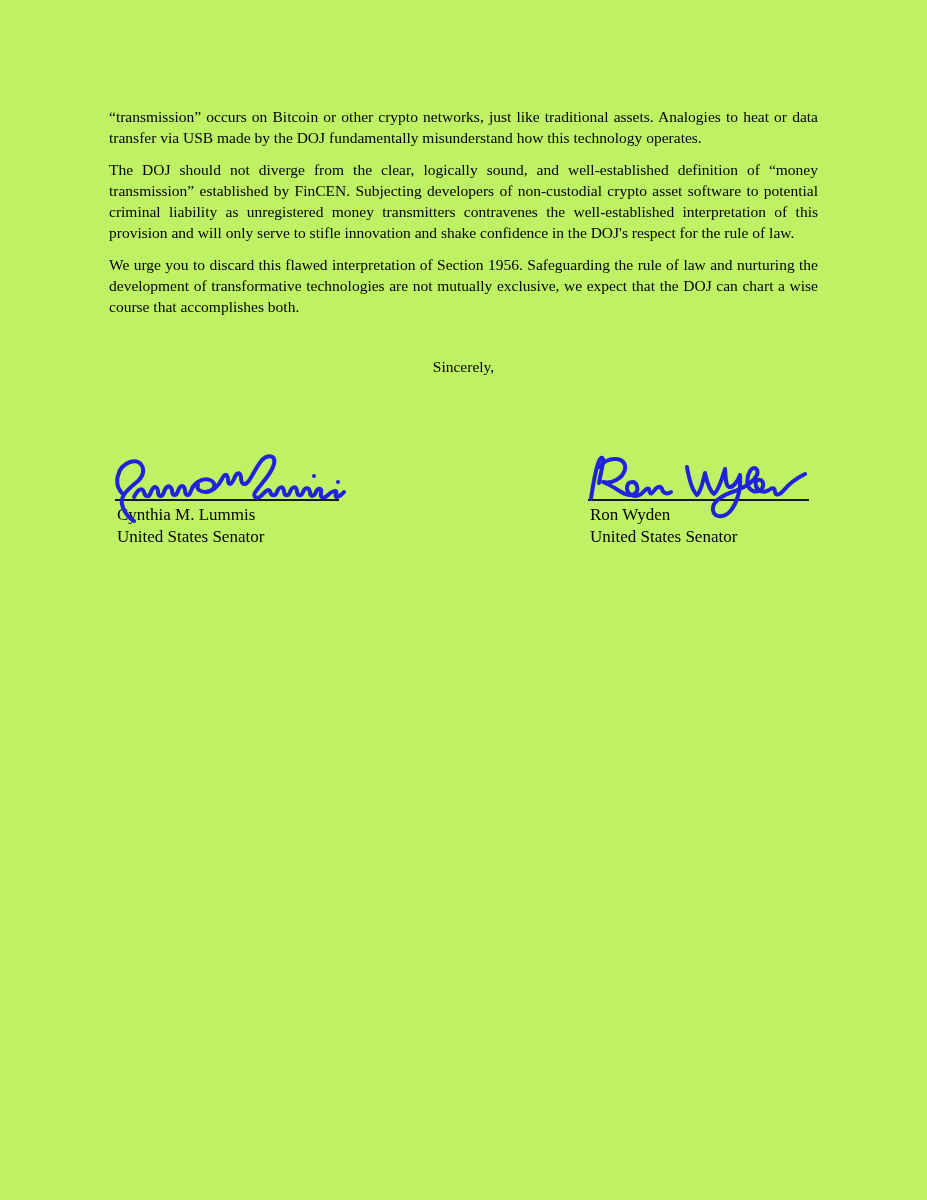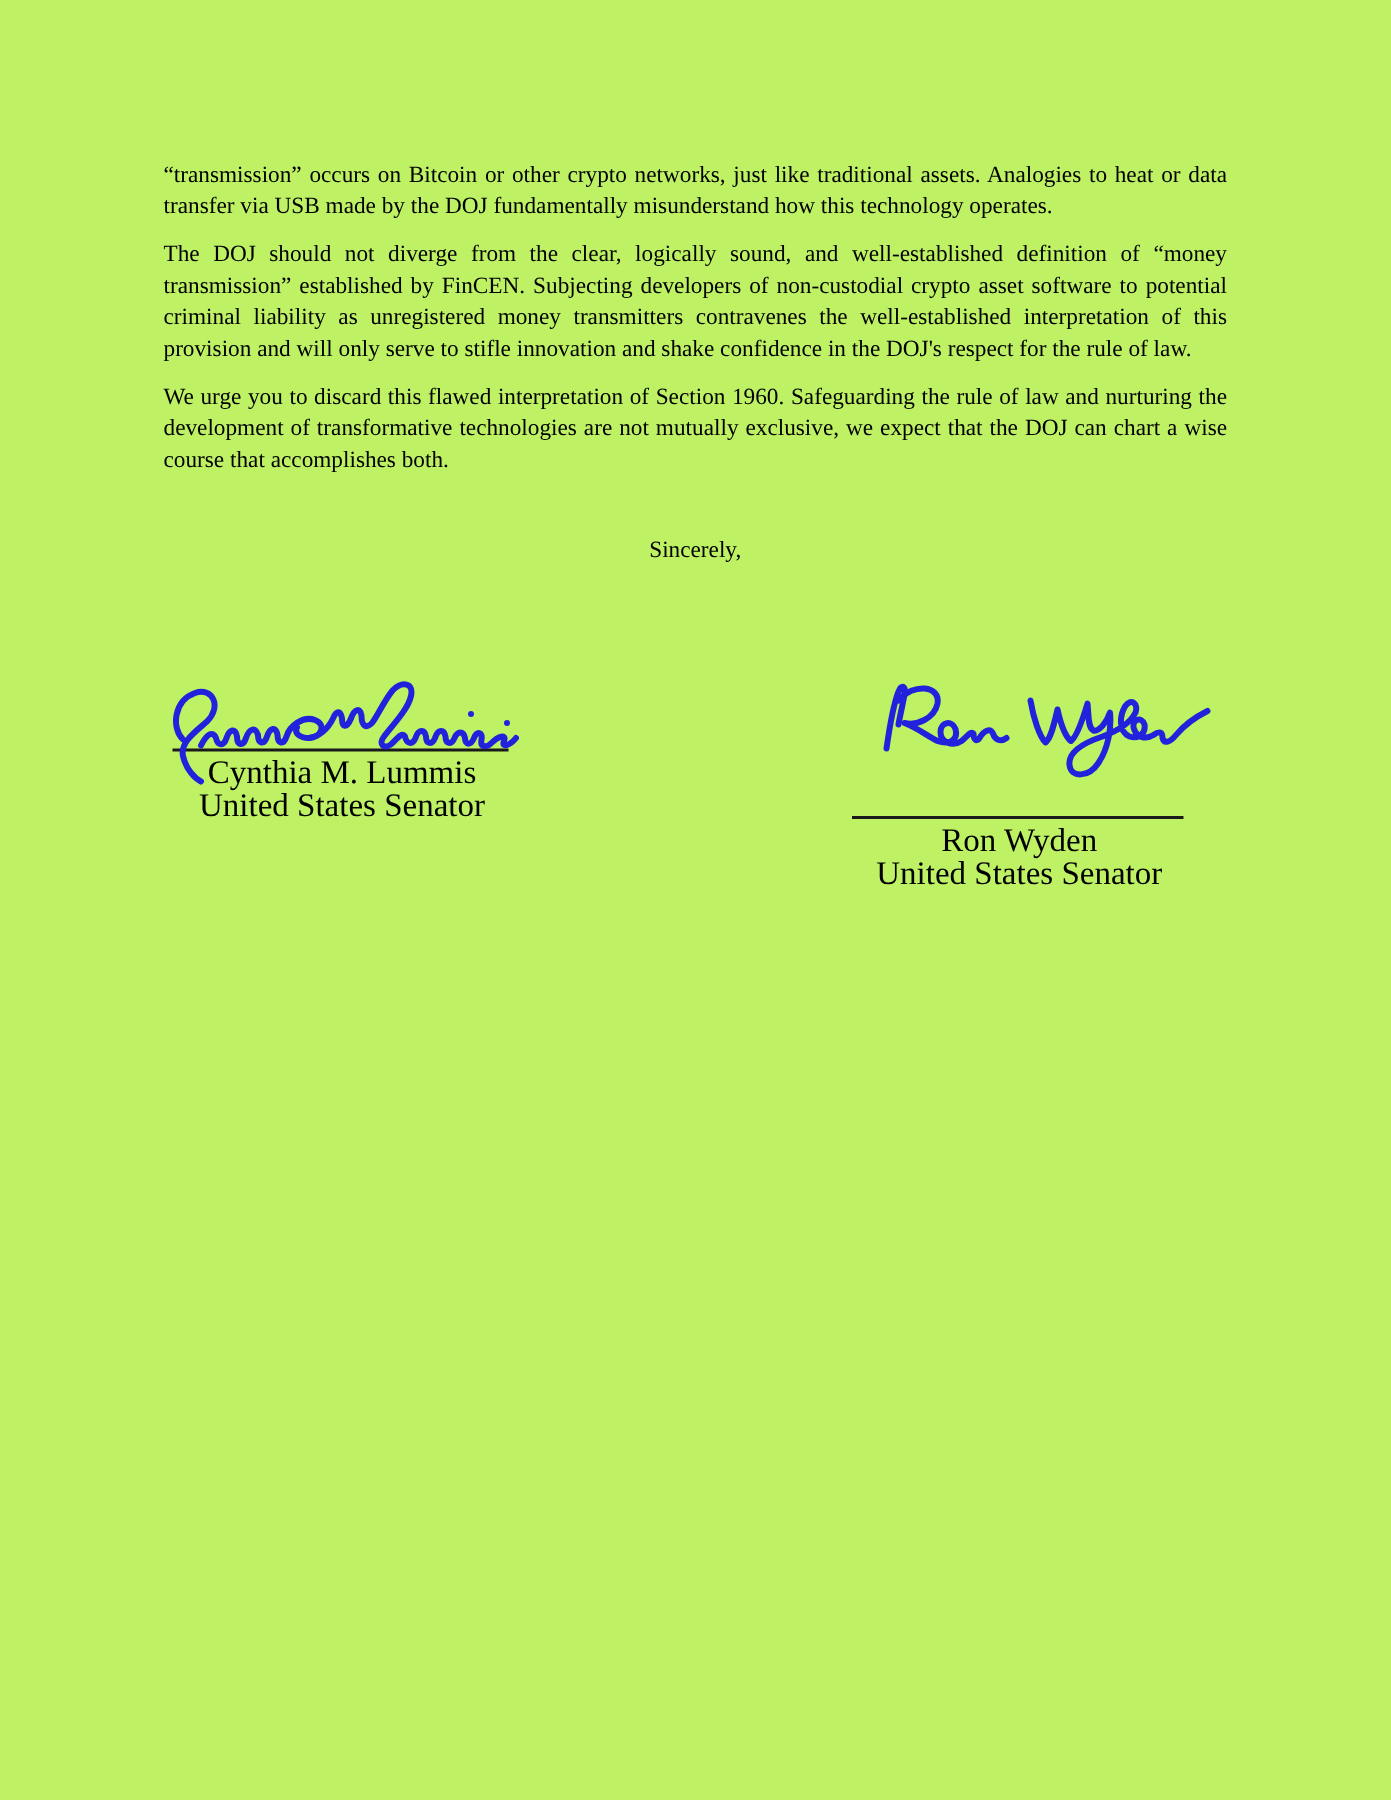--- a/index.html
+++ b/index.html
@@ -25,26 +25,25 @@
     line-height: 21px;
     text-align: justify;
     text-justify: inter-word;
   }
   .body-text p.closing {
     margin-top: 39px;
     text-align: center;
   }
   .sig-block {
     position: absolute;
-    font-size: 22px;
+    font-size: 17px;
     line-height: 22px;
-    text-align: center;
   }
   .sig-block.lummis { left: 115px; top: 499px; width: 224px; }
-  .sig-block.wyden  { left: 568px; top: 499px; width: 221px; margin-top: 45px; }
+  .sig-block.wyden  { left: 588px; top: 499px; width: 221px; }
   .sig-rule {
     height: 0;
     border-top: 2px solid #1a1a1a;
     margin-bottom: 3px;
   }
   .sig-name { padding-left: 2px; }
   .sig-title { padding-left: 2px; }
   .sig-svg {
     position: absolute;
     z-index: 3;
@@ -55,21 +54,21 @@
   .sig-svg path { fill: none; stroke-linecap: round; stroke-linejoin: round; }
 </style>
 </head>
 <body>
 
 <div class="page">
 
   <div class="body-text">
     <p>“transmission” occurs on Bitcoin or other crypto networks, just like traditional assets. Analogies to heat or data transfer via USB made by the DOJ fundamentally misunderstand how this technology operates.</p>
     <p>The DOJ should not diverge from the clear, logically sound, and well-established definition of “money transmission” established by FinCEN. Subjecting developers of non-custodial crypto asset software to potential criminal liability as unregistered money transmitters contravenes the well-established interpretation of this provision and will only serve to stifle innovation and shake confidence in the DOJ's respect for the rule of law.</p>
-    <p>We urge you to discard this flawed interpretation of Section 1960. Safeguarding the rule of law and nurturing the development of transformative technologies are not mutually exclusive, we expect that the DOJ can chart a wise course that accomplishes both.</p>
+    <p>We urge you to discard this flawed interpretation of Section 1956. Safeguarding the rule of law and nurturing the development of transformative technologies are not mutually exclusive, we expect that the DOJ can chart a wise course that accomplishes both.</p>
     <p class="closing">Sincerely,</p>
   </div>
 
   <svg class="sig-svg lummis" viewBox="0 0 236 78" aria-hidden="true">
     <g stroke="#2222dd" stroke-width="4">
       <path d="M 12,46 C 4,38 6,20 20,15 C 32,11 38,24 28,34 C 20,41 10,48 12,57 C 14,66 20,72 24,74"></path>
       <path d="M 24,50 C 28,42 32,40 34,45 C 35,50 39,51 41,45 C 43,39 47,38 48,44 C 48,50 52,51 54,45 C 56,39 60,37 62,43 C 62,49 66,50 68,44 C 70,38 74,37 75,43 C 75,49 79,50 81,44 C 83,37 92,30 100,33 C 108,36 104,45 96,45 C 90,45 86,42 88,38"></path>
       <path d="M 96,45 C 102,44 108,40 112,32 C 114,27 117,26 118,32 C 118,38 121,39 124,32 C 126,26 130,24 131,30 C 131,37 134,39 138,35 C 142,30 146,20 152,13 C 158,7 166,8 164,17 C 162,26 152,36 146,44 C 142,49 146,53 151,49 C 155,45 158,41 160,44 C 161,49 165,50 167,45 C 169,39 173,39 174,44 C 174,49 178,50 180,45 C 182,39 186,39 187,44 C 187,49 191,50 193,45 C 195,40 199,40 200,45 C 200,50 204,50 206,45 C 208,40 212,41 211,46 C 210,51 214,52 218,48 C 222,44 228,42 226,47 C 224,52 230,50 234,45"></path>
       <circle cx="204" cy="29" r="2" fill="#2222dd" stroke="none"></circle>
       <circle cx="228" cy="35" r="2" fill="#2222dd" stroke="none"></circle>

